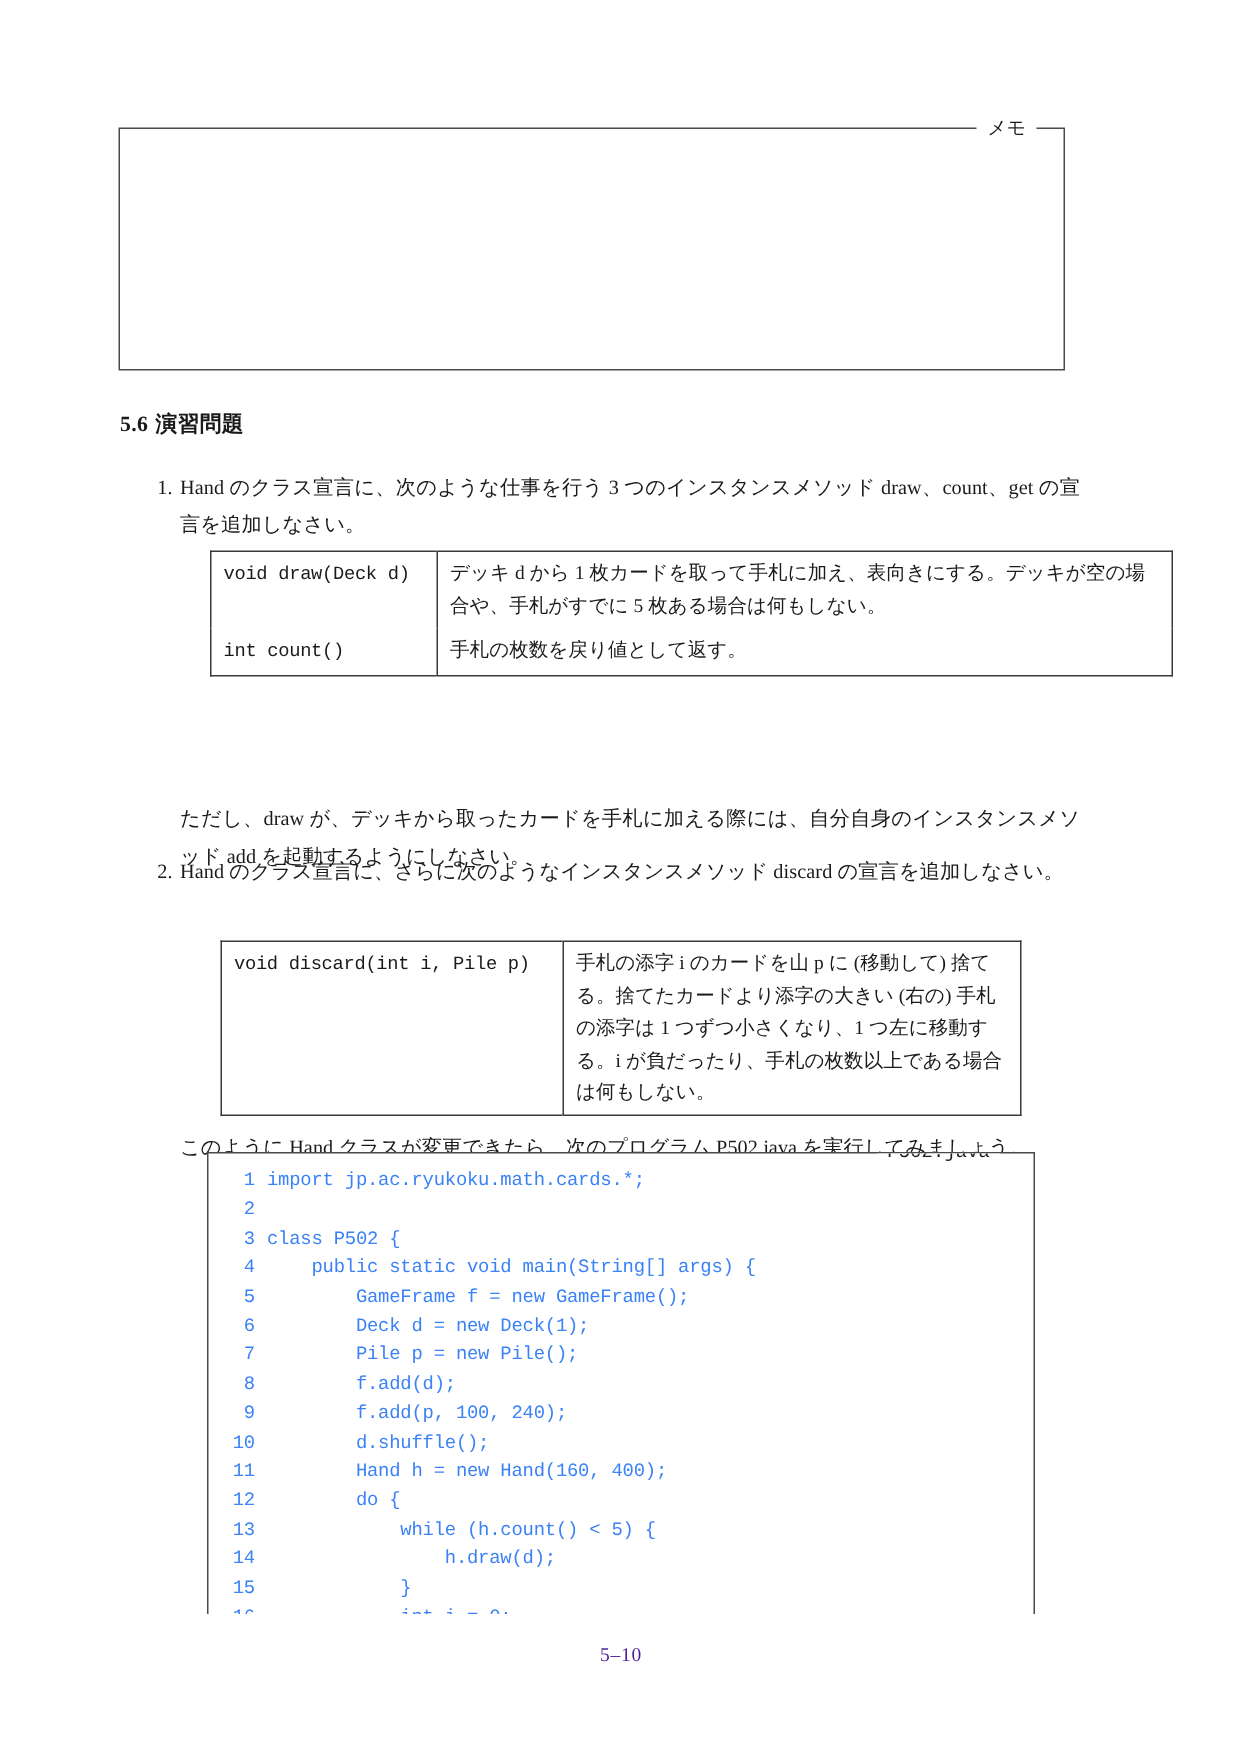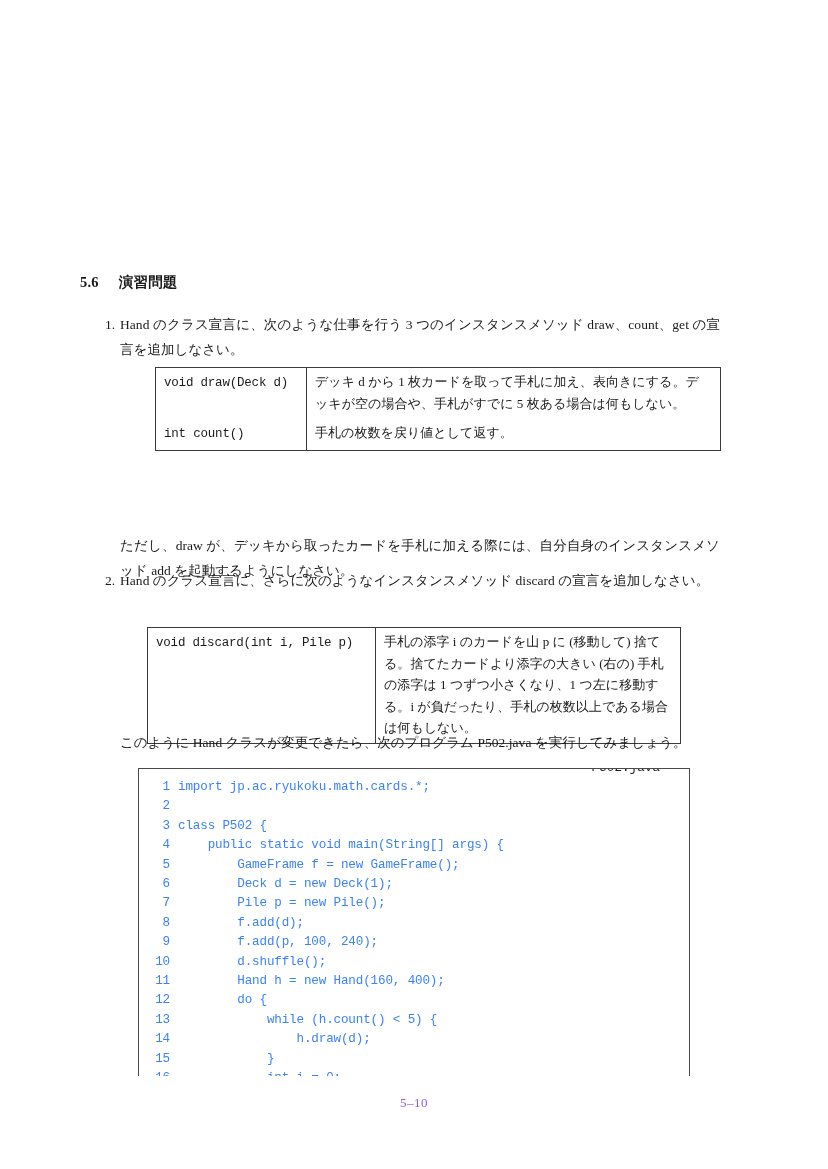--- a/index.html
+++ b/index.html
@@ -56,21 +56,21 @@
   
   #section-heading {
     position: absolute;
     left: 80px;
     top: 273px;
     font-size: 14.5px;
     font-weight: bold;
     letter-spacing: 0.2px;
     white-space: nowrap;
   }
-  #section-heading .sec-num { margin-right: 20px; }
+  #section-heading .sec-num { margin-right: 5px; }
 
   
   .exercise {
     position: absolute;
     left: 95px;
     width: 625px;
   }
   .ex-marker {
     position: absolute;
     left: 0;
@@ -97,21 +97,21 @@
     text-align: justify;
     letter-spacing: 0.05px;
   }
   #note-para {
     left: 120px;
     top: 533px;
     width: 600px;
   }
   #run-para {
     left: 120px;
-    top: 730px;
+    top: 752px;
     width: 600px;
   }
 
   .mono {
     font-family: "Liberation Mono", "DejaVu Mono", "DejaVu Sans Mono", monospace;
     font-size: 12.5px;
     letter-spacing: -0.1px;
   }
 
   
@@ -133,21 +133,21 @@
     white-space: nowrap;
     border-right: 1px solid #3a3a3a;
     letter-spacing: -0.2px;
   }
   .spec-table td.desc {
     font-size: 13px;
     line-height: 22px;
     letter-spacing: 0.05px;
   }
 
-  #spec-table-1 { left: 155px; top: 367px; width: 566px; }
+  #spec-table-1 { left: 140px; top: 367px; width: 642px; }
   #spec-table-1 td.sig { width: 134px; }
   #spec-table-2 { left: 147px; top: 627px; width: 534px; border-radius: 24px; }
   #spec-table-2 td.sig { width: 211px; }
   #spec-table-2 td.desc { line-height: 21.5px; }
 
   
   #code-box {
     left: 138px;
     top: 768px;
     width: 552px;
@@ -180,28 +180,31 @@
 
   
   #page-footer {
     position: absolute;
     left: 0;
     top: 1095px;
     width: 828px;
     text-align: center;
     font-size: 13px;
     letter-spacing: 0.5px;
-    color: #8b5cf6;
+    color: #4c1d95;
   }
 </style>
 </head>
 <body>
 
 <div class="page">
 
+  <div class="framed" id="memo-box">
+    <span class="frame-caption">メモ</span>
+  </div>
 
   <div id="section-heading">
     <span class="sec-num">5.6</span><span>演習問題</span>
   </div>
 
   <div class="exercise" id="exercise-1">
     <span class="ex-marker">1.</span>
     <div class="ex-body">Hand のクラス宣言に、次のような仕事を行う 3 つのインスタンスメソッド draw、count、get の宣言を追加しなさい。</div>
   </div>
 

